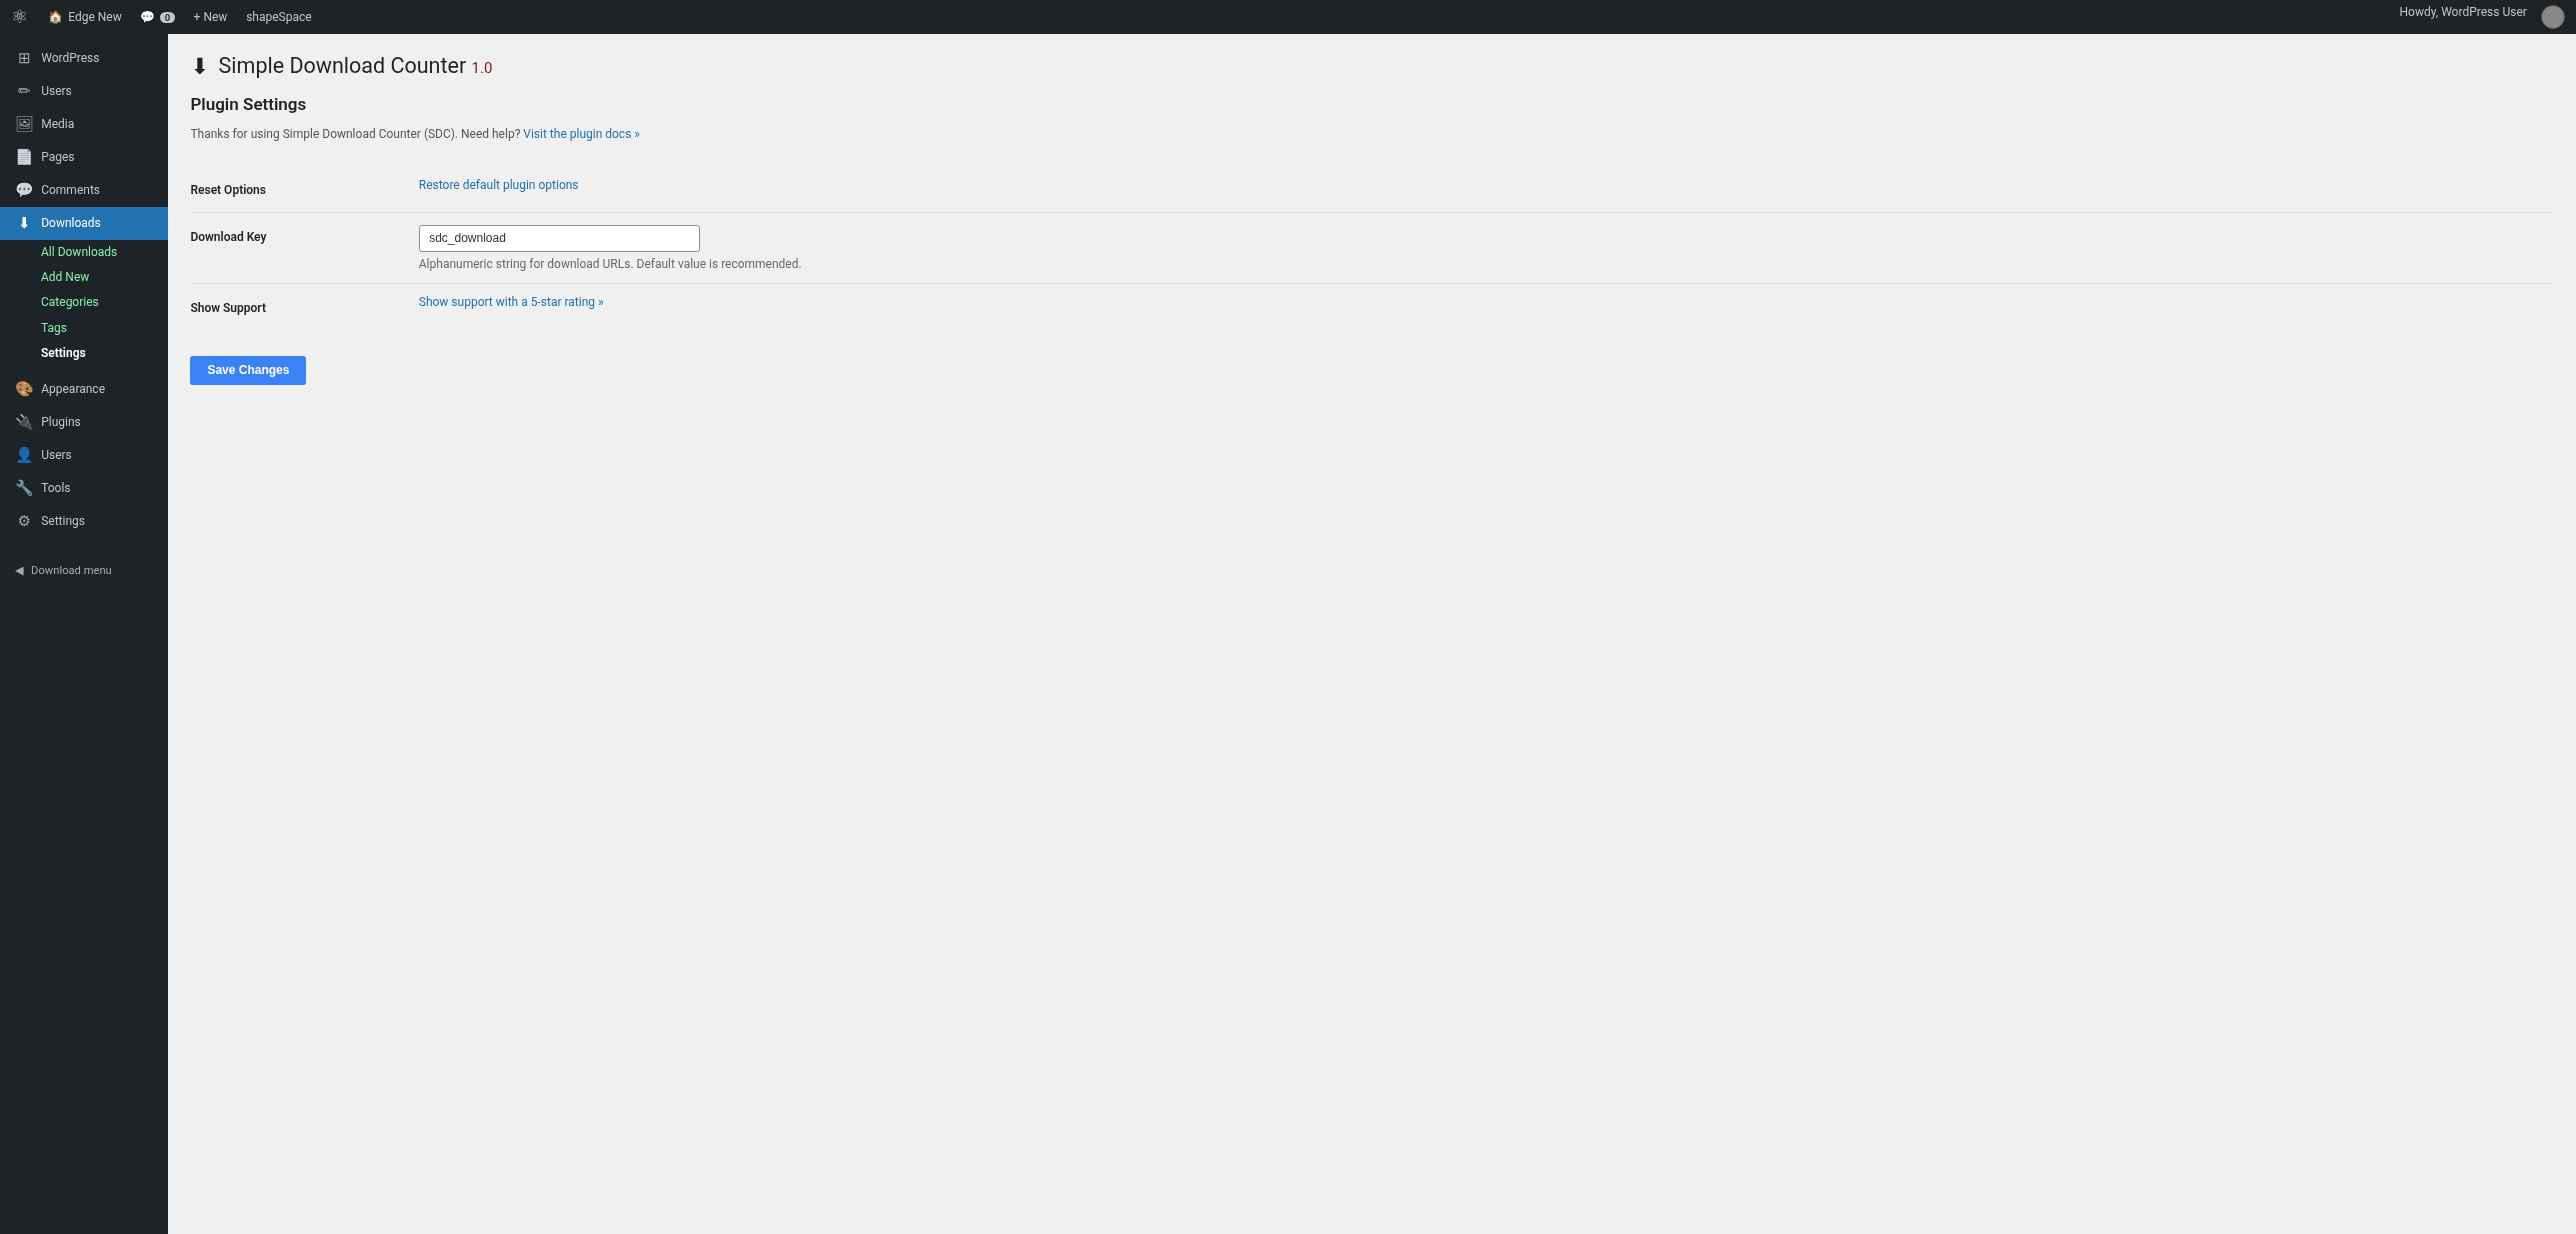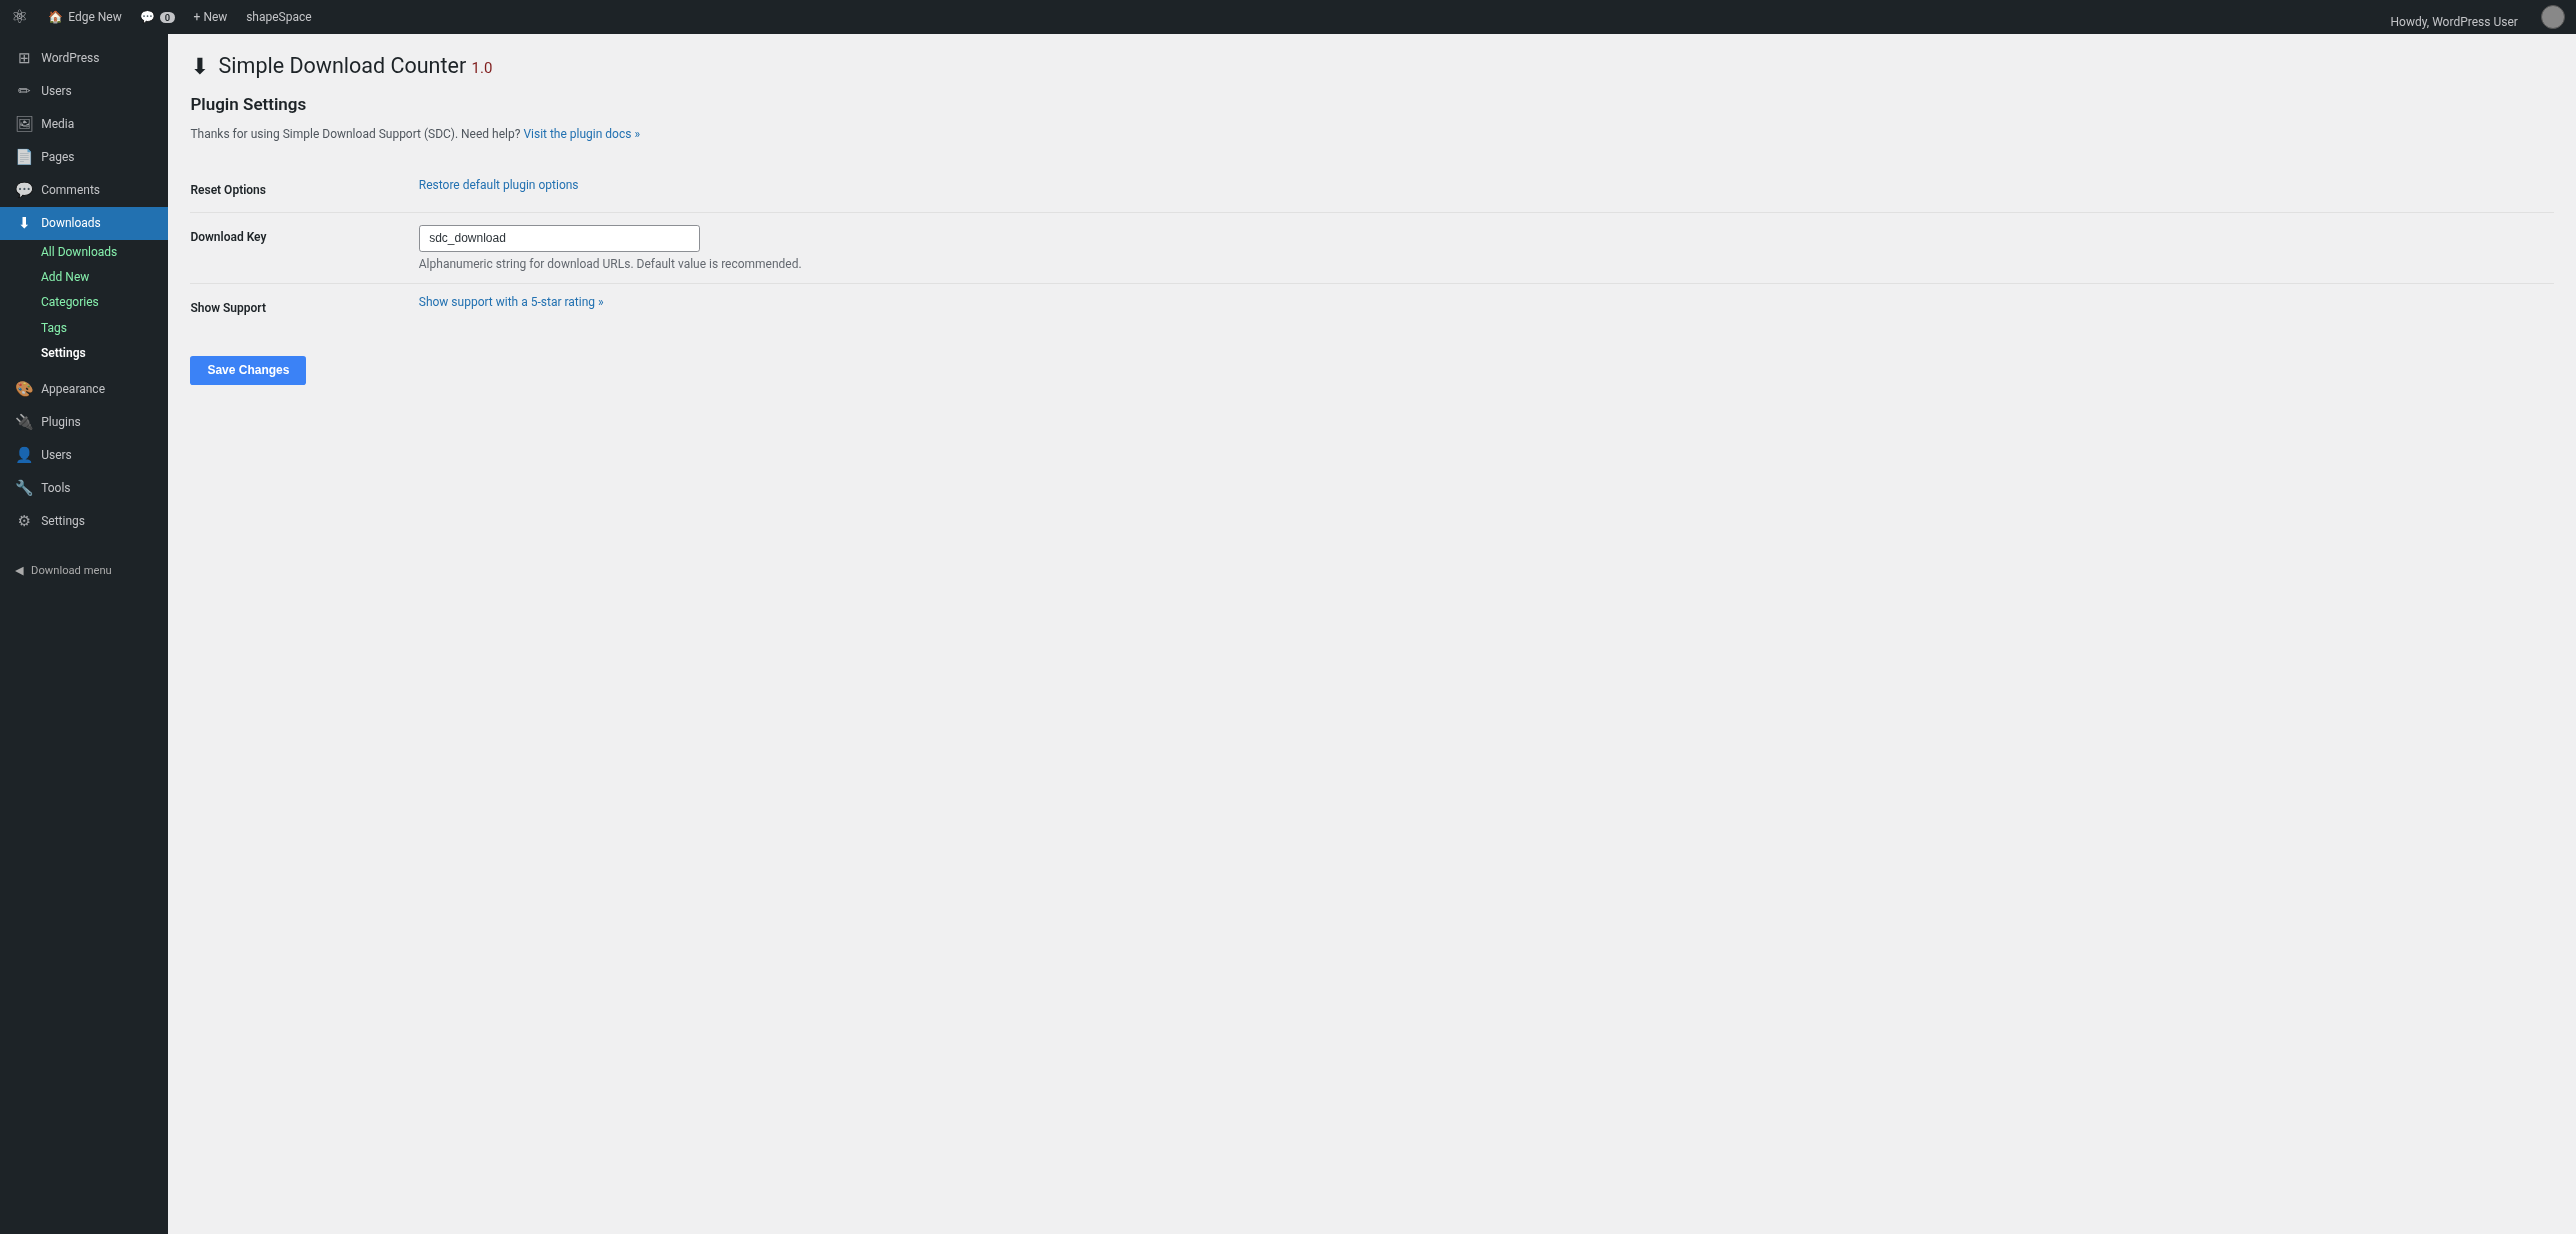--- a/index.html
+++ b/index.html
@@ -46,22 +46,22 @@
       border-radius: 9.4px;
       padding: 0 4.7px;
       font-size: 9.4px;
       font-weight: 600;
     }
     .adminbar-right {
       margin-left: auto;
       color: #c3c4c7;
       font-size: 12px;
       display: flex;
-      align-items: flex-end;
-      gap: 23px;
+      align-items: flex-start;
+      gap: 14px;
     }
     .adminbar-avatar {
       width: 24px;
       height: 24px;
       border-radius: 50%;
       background: #888;
       border: 0.9px solid #555;
     }
 
     
@@ -317,21 +317,21 @@
           <span>Simple Download Counter</span>
           <span class="plugin-version">1.0</span>
         </h1>
       </div>
 
       
       <h2 class="section-title">Plugin Settings</h2>
 
       
       <p class="help-text">
-        <span>Thanks for using Simple Download Support (SDC). Need help?</span>
+        <span>Thanks for using Simple Download Counter (SDC). Need help?</span>
         <a class="help-link" href="#">
           <span>Visit the plugin docs »</span>
         </a>
       </p>
 
       
       <table class="settings-table">
         <tbody>
 
           <tr class="settings-row">

